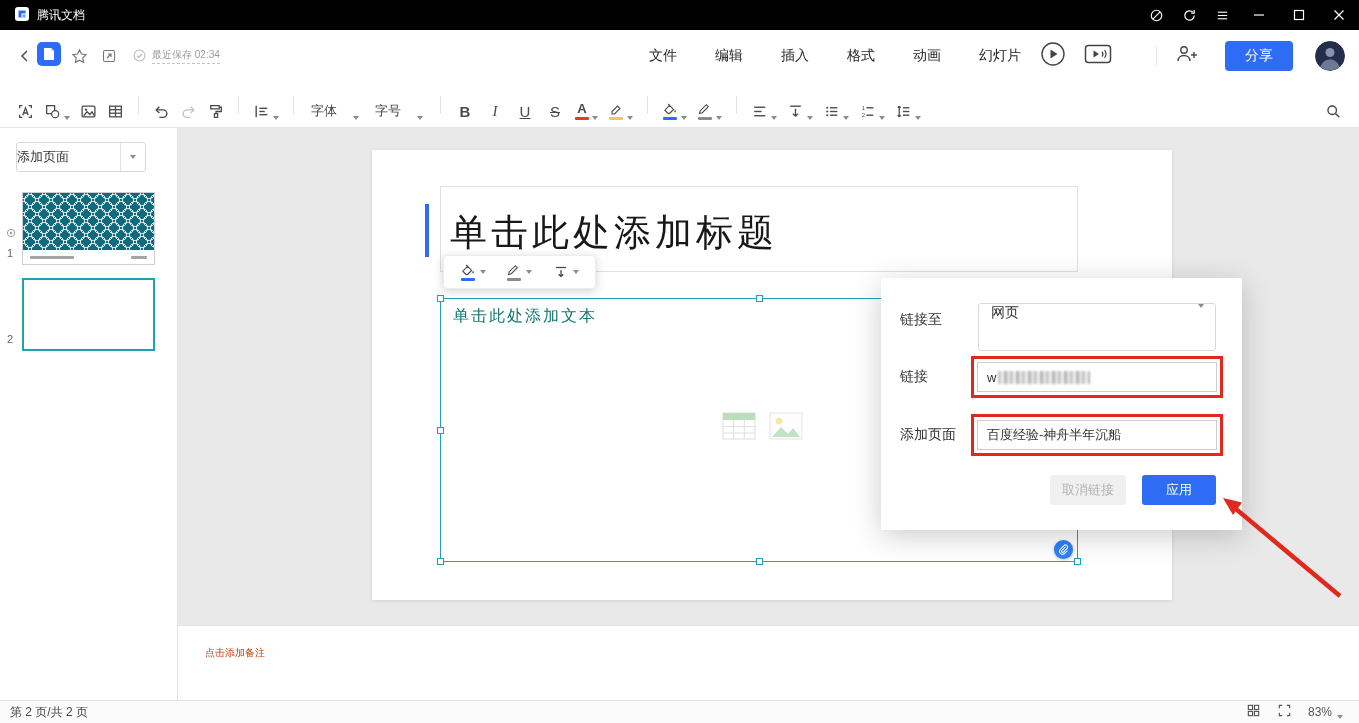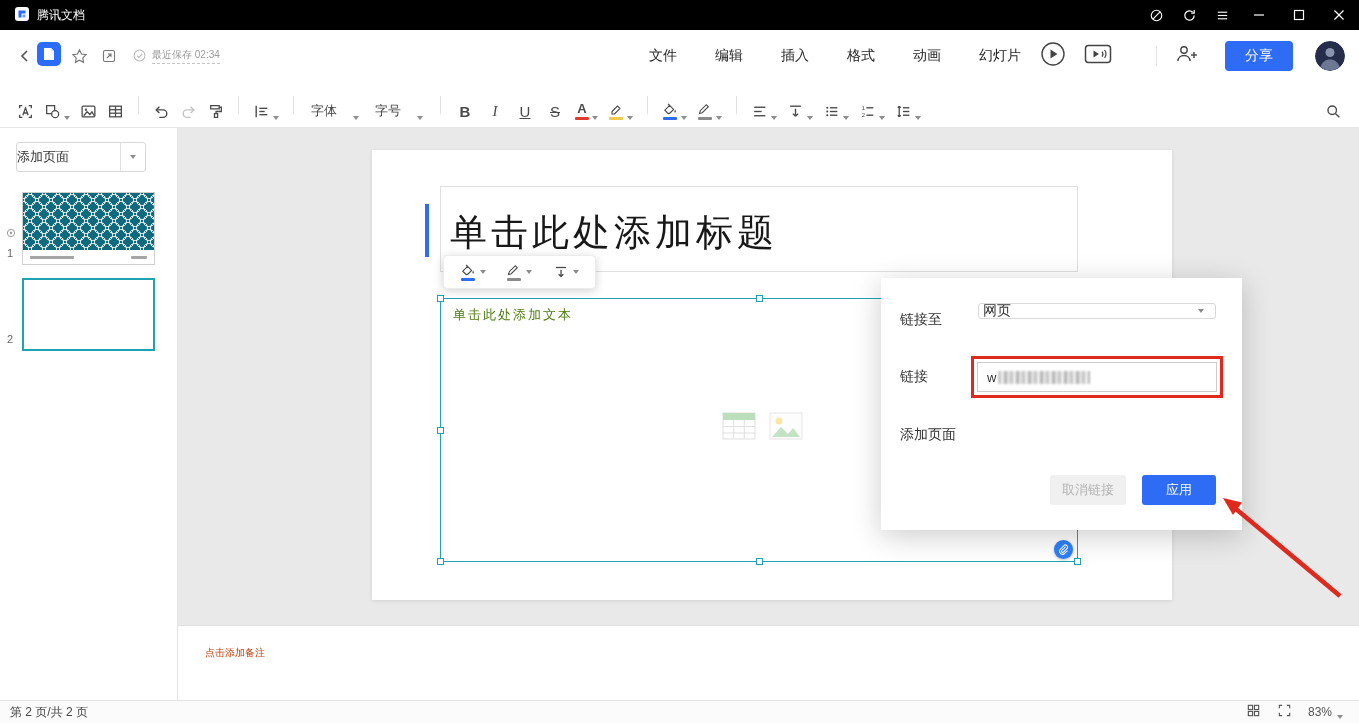--- a/index.html
+++ b/index.html
@@ -70,28 +70,28 @@
   .title-box{position:absolute;left:68px;top:36px;width:638px;height:86px;border:1px solid #e0e0e0;cursor:text}
   .title-cursor{position:absolute;left:53px;top:54px;width:3.5px;height:53px;background:#2e6cf6}
   .slide-title-text{position:absolute;left:78px;top:58px;font-size:37px;color:#181818;font-family:Liberation Sans, sans-serif;letter-spacing:4px;white-space:nowrap}
   .mini-bar{position:absolute;left:71px;top:105px;width:153px;height:34px;background:#fff;border:1px solid #ececec;border-radius:4px;box-shadow:0 2px 10px rgba(0,0,0,.18);display:flex;align-items:center;justify-content:space-around;padding:0 6px;z-index:6}
   .mini-item{display:flex;align-items:center;gap:4px;padding:2px 4px;border-radius:3px;cursor:pointer}
   .content-box{position:absolute;left:68px;top:148px;width:638px;height:264px;border:1.6px solid #1fa3b2;cursor:text}
   .hd8{position:absolute;width:7px;height:7px;background:#fff;border:1.4px solid #1fa3b2}
   .h-tl{left:-4px;top:-4px}.h-tm{left:calc(50% - 3.5px);top:-4px}.h-tr{right:-4px;top:-4px}
   .h-ml{left:-4px;top:calc(50% - 3.5px)}.h-mr{right:-4px;top:calc(50% - 3.5px)}
   .h-bl{left:-4px;bottom:-4px}.h-bm{left:calc(50% - 3.5px);bottom:-4px}.h-br{right:-4px;bottom:-4px}
-  .slide-body-text{position:absolute;left:12px;top:7px;font-size:13px;color:#4d7c0f;font-family:Liberation Mono, monospace;letter-spacing:2px}
+  .slide-body-text{position:absolute;left:12px;top:7px;font-size:16px;color:#0f766e;font-family:Liberation Mono, monospace;letter-spacing:2px}
   .ph-icons{position:absolute;left:281px;top:113px;display:flex;gap:13px;opacity:.6}
   .link-badge{position:absolute;left:613px;top:241px;width:19px;height:19px;border-radius:50%;background:#2d7ff9;display:flex;align-items:center;justify-content:center;z-index:5;cursor:pointer;box-shadow:0 1px 3px rgba(0,0,0,.25)}
 
   
   #link-dialog{left:881px;top:278px;width:361px;height:252px;background:#fff;border-radius:0;box-shadow:0 6px 28px rgba(0,0,0,.20);z-index:30}
   .dlg-label{position:absolute;left:19px;font-size:14px;color:#333;white-space:nowrap}
-  .dlg-select{position:absolute;left:97px;top:25px;width:238px;height:16px;border:1px solid #d9d9d9;border-radius:3px;display:flex;align-items:center;padding:0 4px;font-size:14px;color:#333;cursor:pointer;background:#fff}
+  .dlg-select{position:absolute;left:97px;top:25px;width:238px;height:48px;border:1px solid #d9d9d9;border-radius:3px;display:flex;align-items:flex-start;padding:0 12px;font-size:14px;color:#333;cursor:pointer;background:#fff}
   .dlg-select .crt{position:absolute;right:11px}
   .red-box{position:absolute;left:90px;width:252px;height:42px;border:3px solid #e0281c}
   .red-box .inner{position:absolute;inset:3px;border:1px solid #ccc;background:#fff;display:flex;align-items:center;padding:0 9px;font-size:13px;color:#333}
   .blur-chunk{display:inline-block;width:92px;height:13px;margin-left:2px;border-radius:1px;
     background:repeating-linear-gradient(90deg,#c6c6c6 0 3px,#efefef 3px 6px,#b5b5b5 6px 9px,#e3e3e3 9px 12px);
     filter:blur(1.2px)}
   .dlg-btn{position:absolute;top:197px;height:30px;border:none;border-radius:3px;font-size:13px;cursor:pointer;font-family:inherit}
   .btn-cancel{left:169px;width:76px;background:#f0f0f0;color:#b3b3b3}
   .btn-apply{left:261px;width:74px;background:#2e6cf6;color:#fff}
 
@@ -512,20 +512,25 @@
 
     <span class="dlg-label" style="top:90px">链接</span>
     <div class="red-box" style="top:78px">
       <div class="inner">
         <span>w</span>
         <span class="blur-chunk"></span>
       </div>
     </div>
 
     <span class="dlg-label" style="top:148px">添加页面</span>
+    <div class="red-box" style="top:136px">
+      <div class="inner">
+        <span>百度经验-神舟半年沉船</span>
+      </div>
+    </div>
 
     <button class="dlg-btn btn-cancel">取消链接</button>
     <button class="dlg-btn btn-apply">应用</button>
   </div>
 
   <svg id="red-arrow" class="abs" viewBox="0 0 169 140">
     <line x1="150" y1="118" x2="46" y2="31" stroke="#e0281c" stroke-width="4.5"></line>
     <polygon points="33,20 52,24.5 43,37" fill="#e0281c"></polygon>
   </svg>
 

